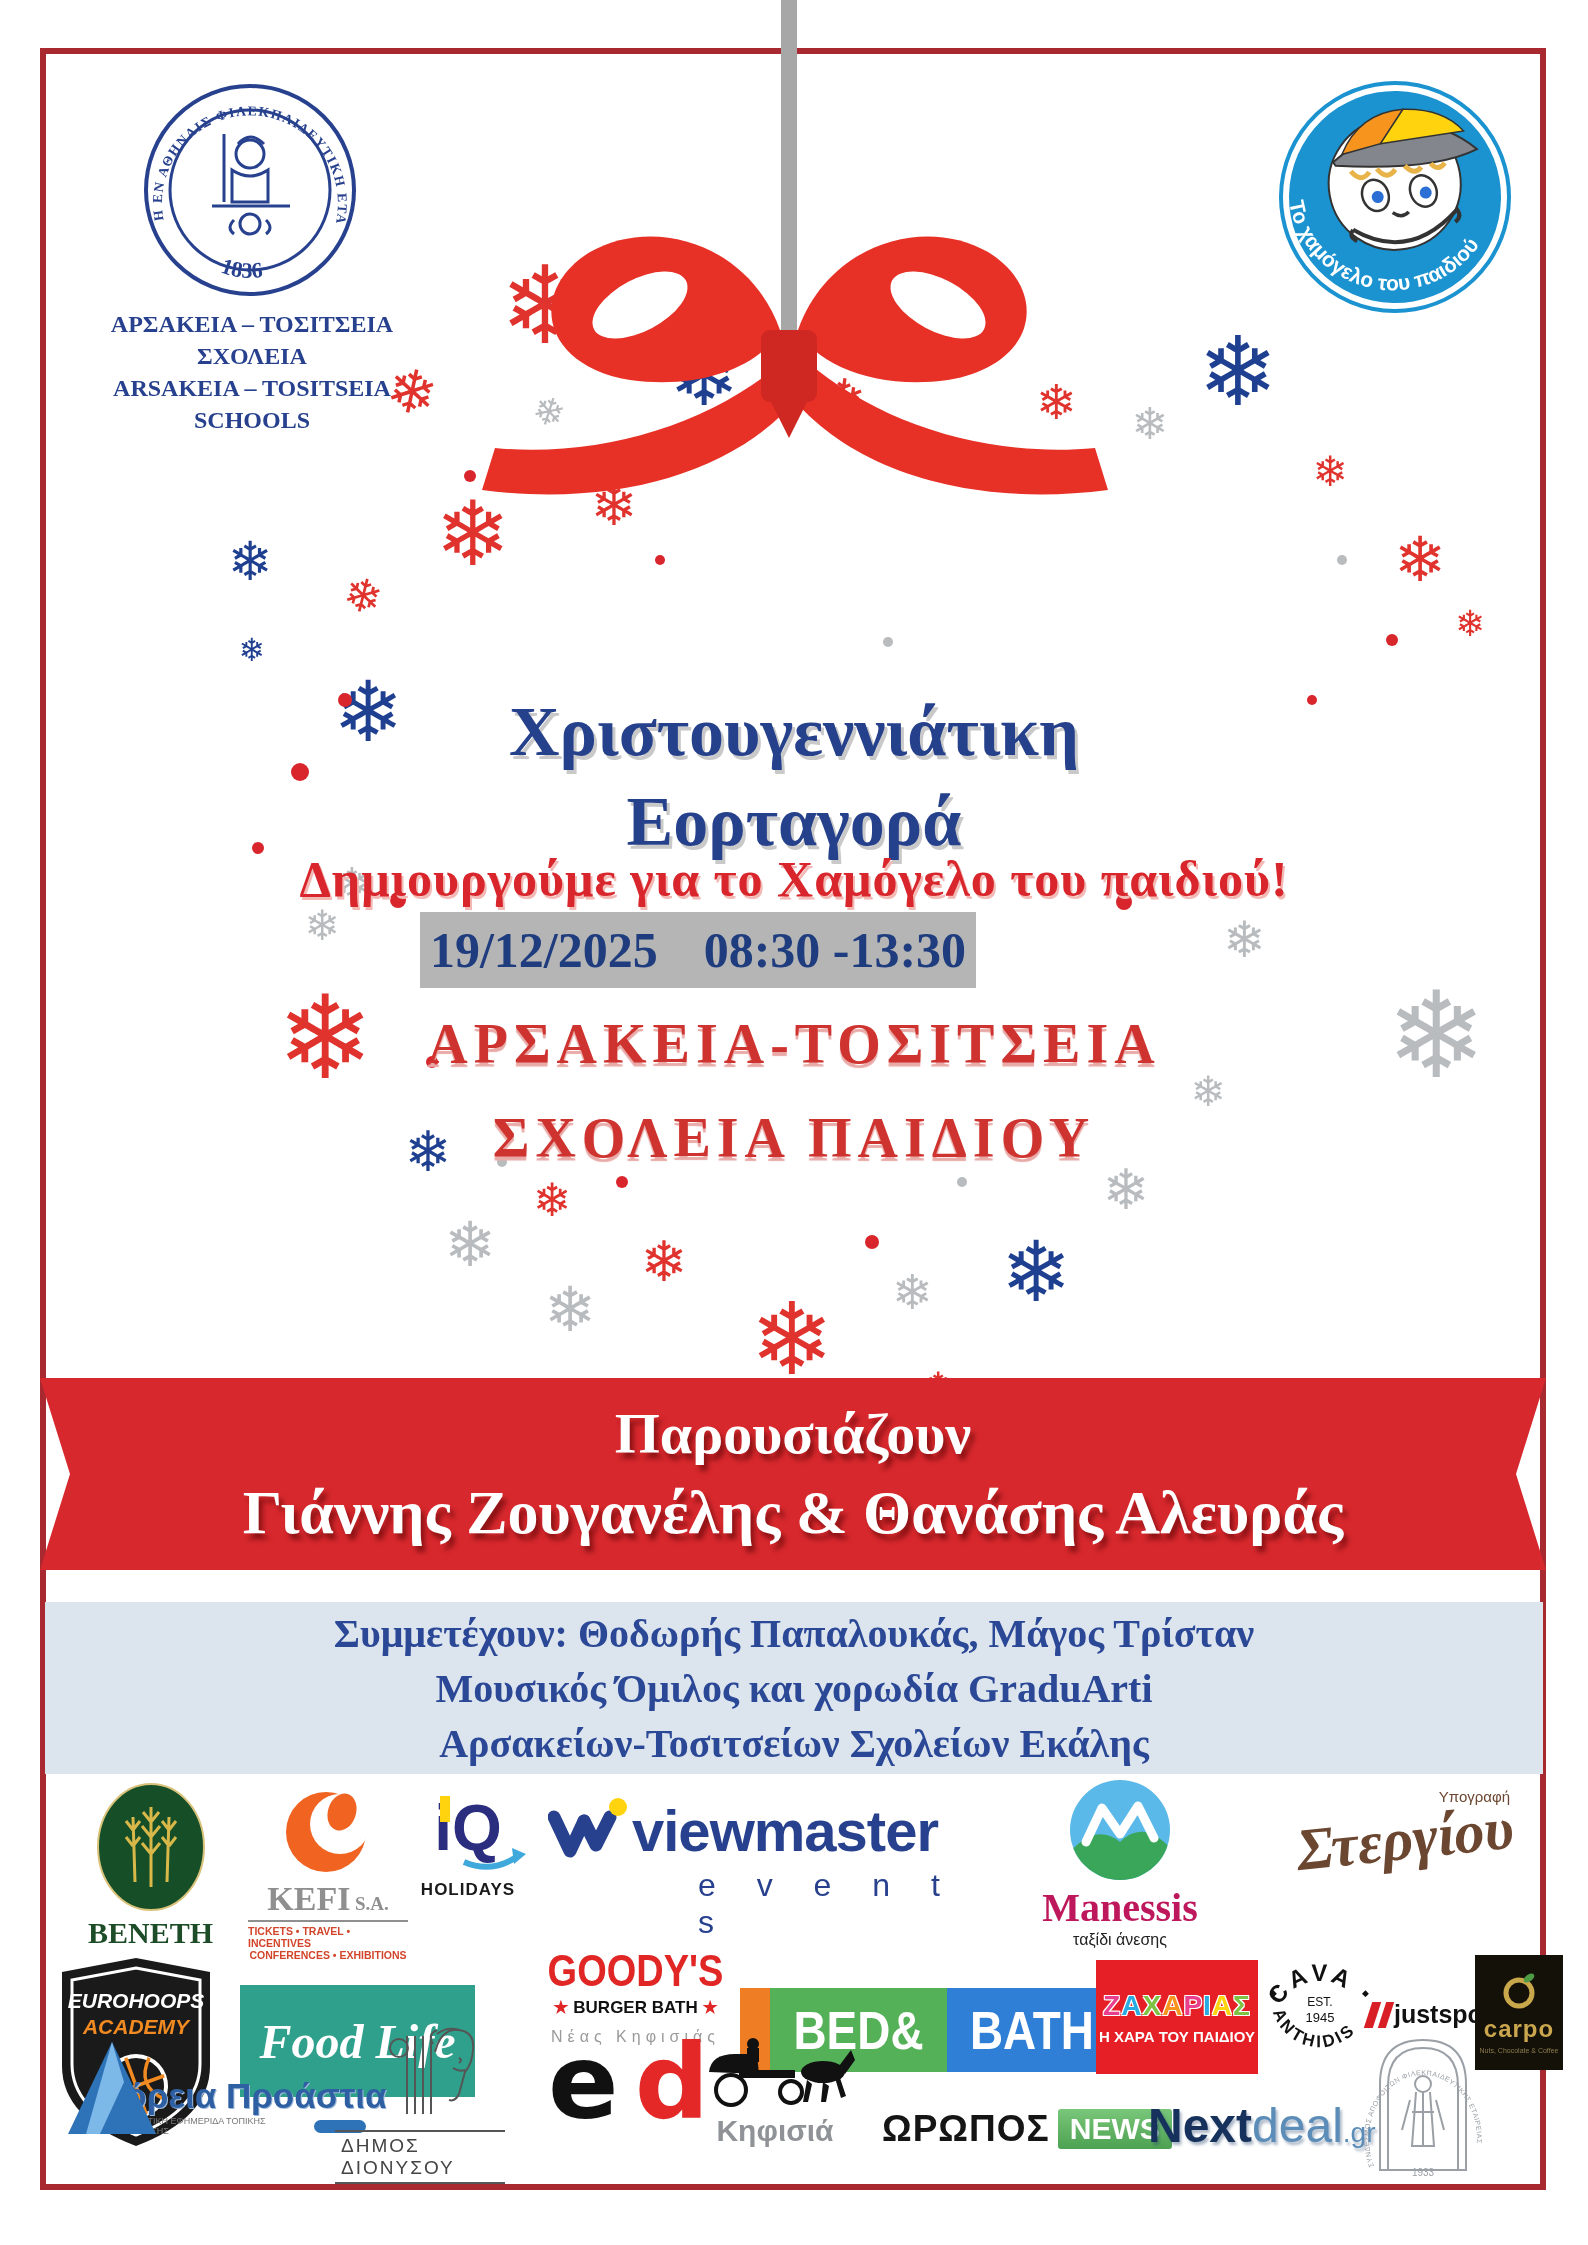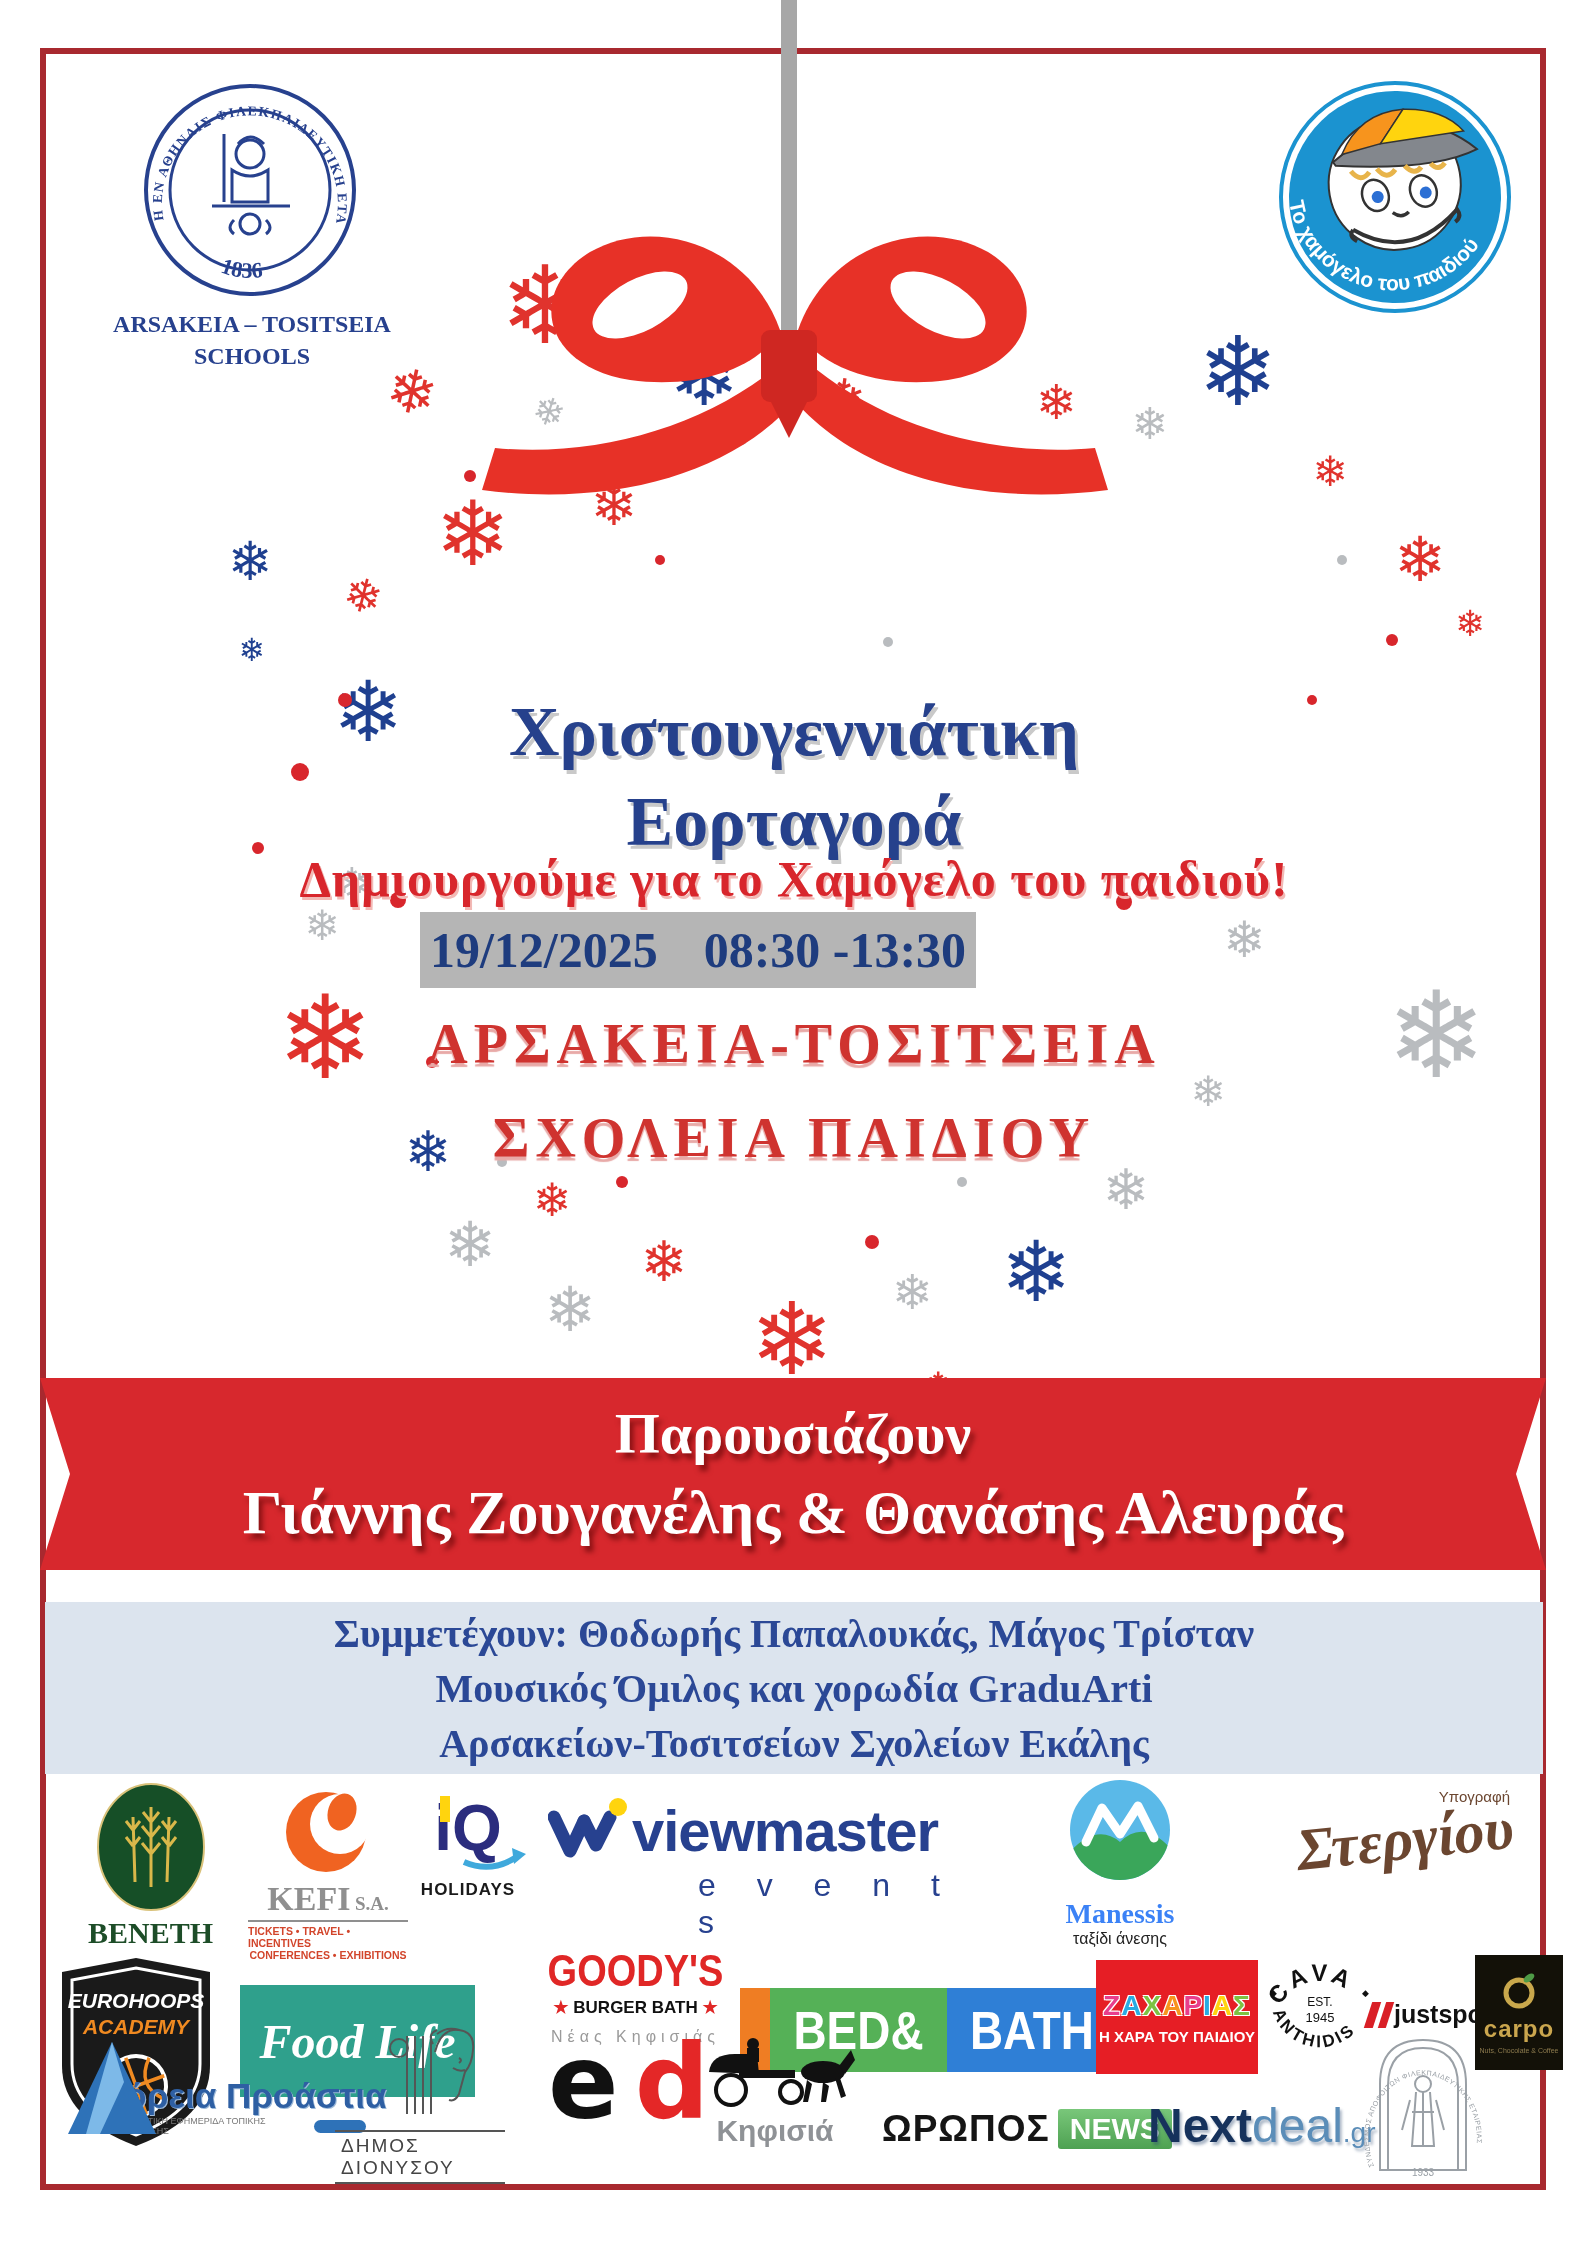--- a/index.html
+++ b/index.html
@@ -143,20 +143,21 @@
       <path d="M90,88 Q108,100 126,88 L126,120 L90,120 Z"></path>
       <line x1="70" y1="124" x2="148" y2="124"></line>
       <circle cx="108" cy="142" r="10"></circle>
       <path d="M92,138 Q84,146 92,152 M124,138 Q132,146 124,152"></path>
     </g>
     <text font-size="22" font-weight="bold" fill="#27418e" font-family="Liberation Serif,serif">
       <textPath href="#sealBottom" startOffset="26">1836</textPath>
     </text>
   </svg>
   <div class="abs ctr school-names">
+    <div>ΑΡΣΑΚΕΙΑ – ΤΟΣΙΤΣΕΙΑ ΣΧΟΛΕΙΑ</div>
     <div>ARSAKEIA – TOSITSEIA SCHOOLS</div>
   </div>
 
   <svg class="abs" style="left:1278px;top:80px;transform:rotate(-10deg);" width="234" height="234" viewBox="0 0 234 234">
     <circle cx="117" cy="117" r="114" fill="none" stroke="#1b93d0" stroke-width="4"></circle>
     <circle cx="117" cy="117" r="106" fill="#1b93d0"></circle>
     <circle cx="119" cy="104" r="66" fill="#ffffff" stroke="#333" stroke-width="2"></circle>
     <path d="M62,72 Q150,20 206,84 Q160,98 64,76 Z" fill="#83878d" stroke="#333" stroke-width="2"></path>
     <path d="M72,66 Q96,28 140,32 L112,62 Z" fill="#f7941d" stroke="#333" stroke-width="1.5"></path>
     <path d="M140,32 Q180,38 196,64 L112,62 Z" fill="#ffd40e" stroke="#333" stroke-width="1.5"></path>
@@ -252,21 +253,21 @@
           <clipPath id="mnc">
             <circle cx="52" cy="52" r="50"></circle>
           </clipPath>
         </defs>
       <circle cx="52" cy="52" r="50" fill="#5ab9e8"></circle>
       <g clip-path="url(#mnc)">
         <path d="M0,76 Q28,44 52,64 Q76,40 104,72 L104,104 L0,104 Z" fill="#3aa65a"></path>
         <path d="M18,64 L34,30 L52,56 L70,28 L86,60" stroke="#ffffff" stroke-width="9" fill="none" stroke-linecap="round" stroke-linejoin="round"></path>
       </g>
     </svg>
-    <div class="srf" style="font-size:28px;font-weight:bold;color:#3b82f6;margin-top:16px;">Manessis</div>
+    <div class="srf" style="font-size:40px;font-weight:bold;color:#be185d;margin-top:2px;">Manessis</div>
     <div style="font-size:16px;color:#222;">ταξίδι άνεσης</div>
   </div>
 
   <div class="abs" style="left:1270px;top:1788px;width:270px;z-index:5;">
     <div style="text-align:right;font-size:15px;color:#6b4630;margin-right:30px;">Υπογραφή</div>
     <div class="srf" style="font-size:60px;font-style:italic;font-weight:bold;color:#6b4630;transform:rotate(-6deg);text-align:center;">Στεργίου</div>
   </div>
 
   <div class="abs" style="left:60px;top:1956px;z-index:5;">
     <svg width="152" height="192" viewBox="0 0 152 192">

